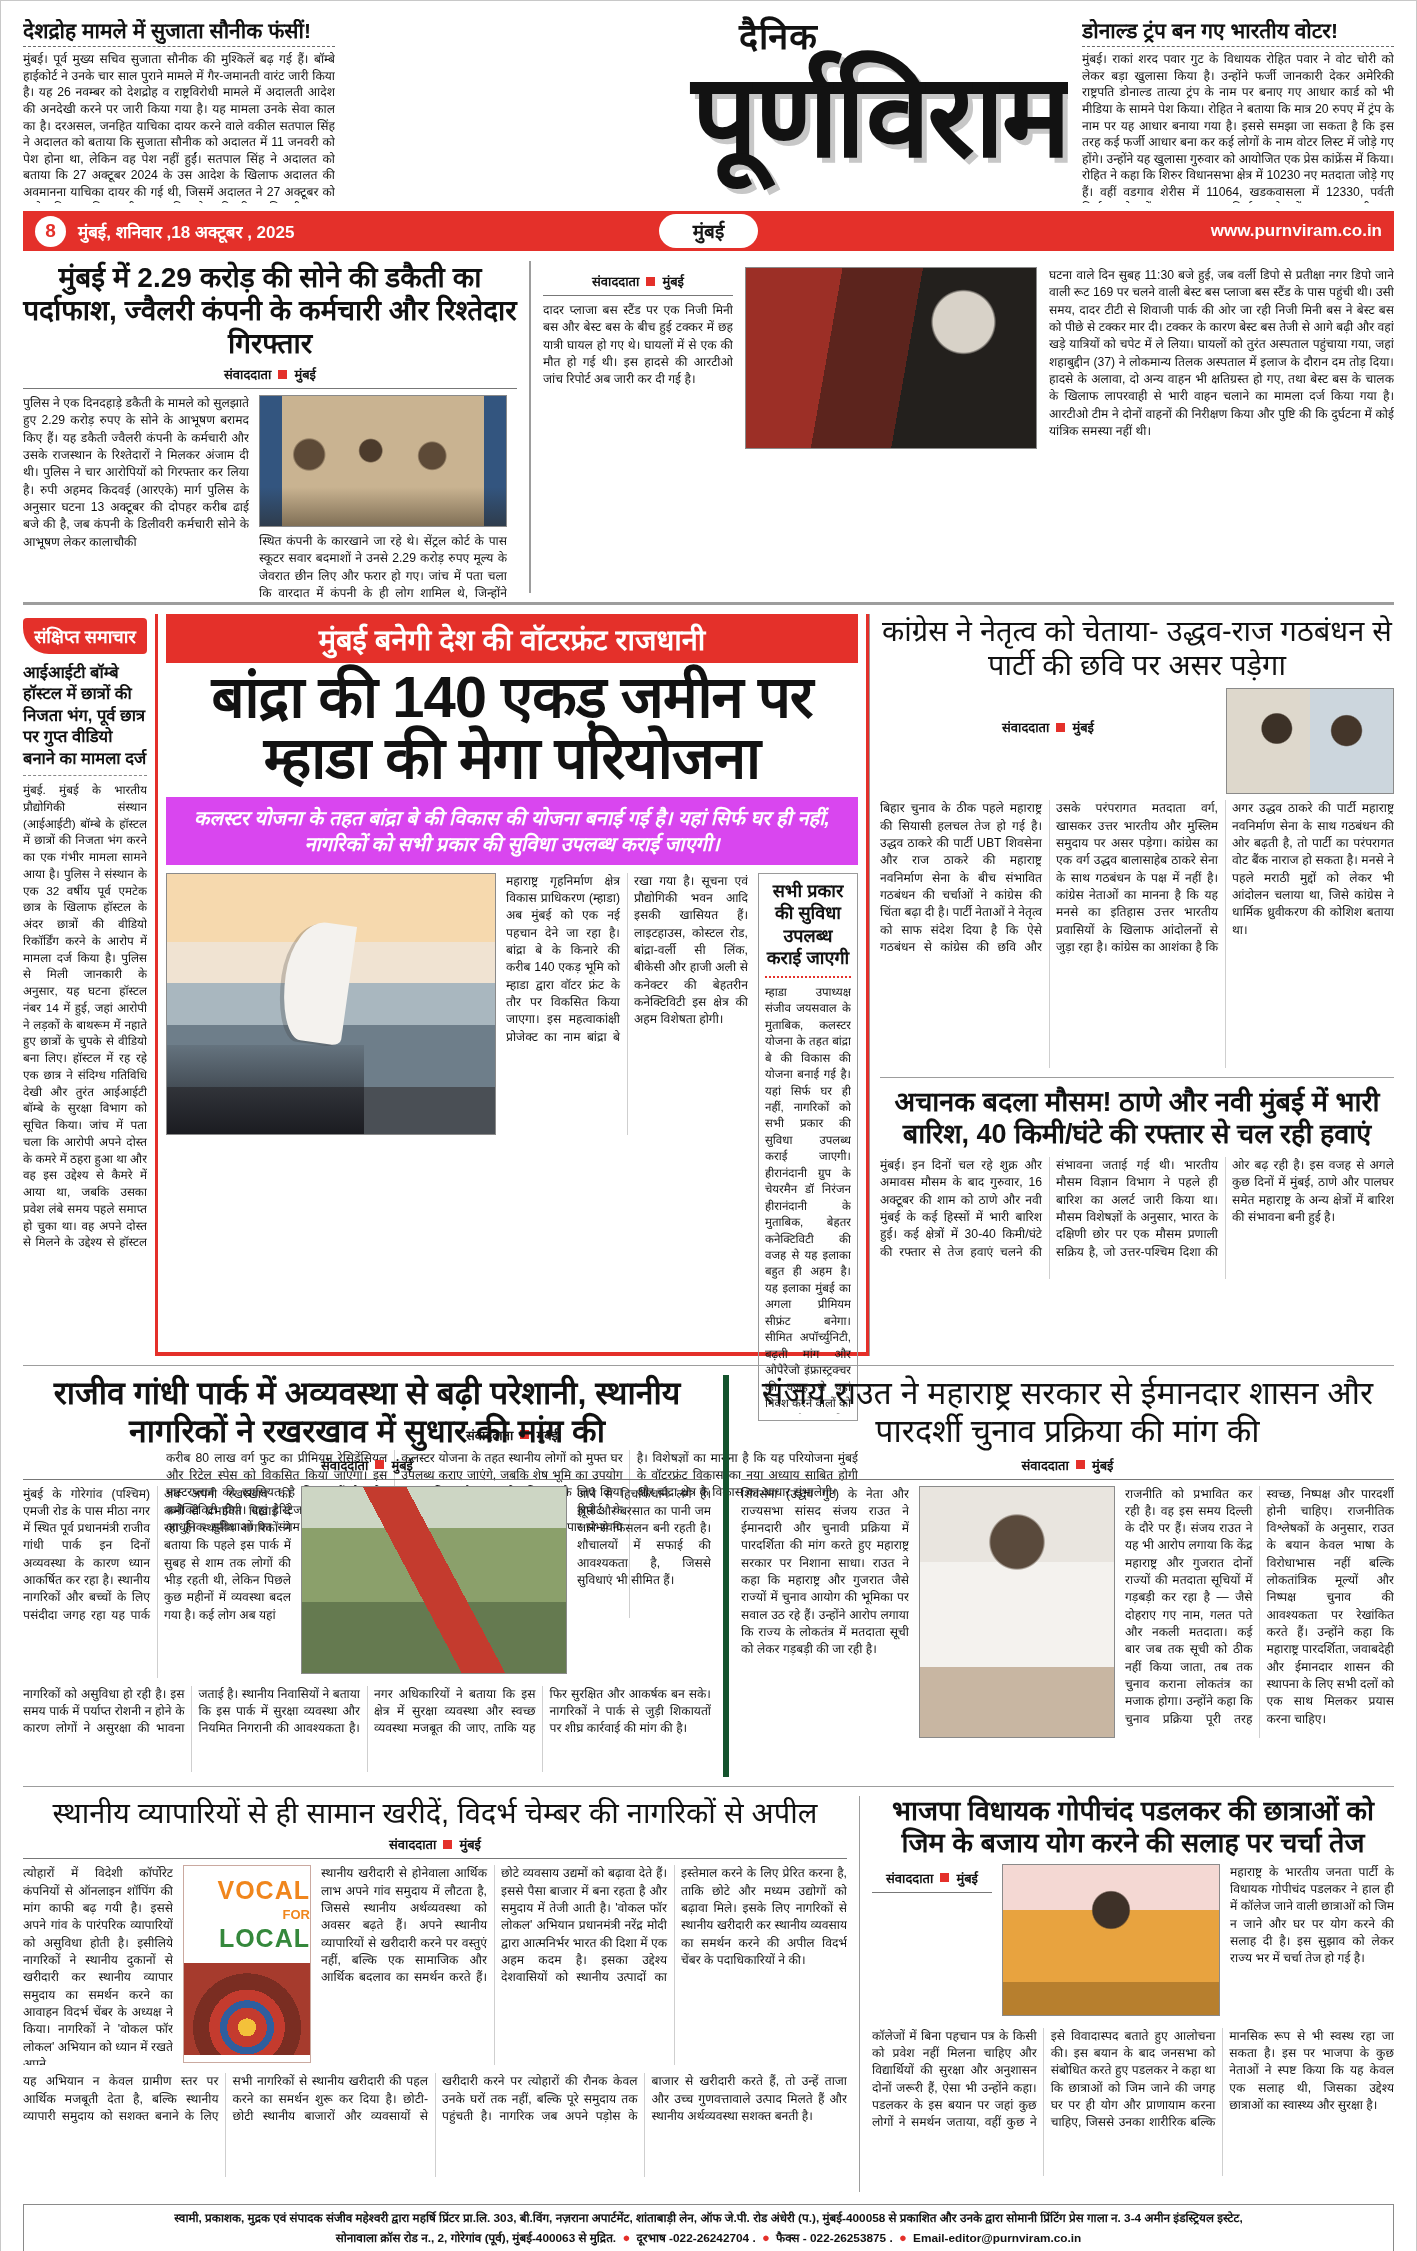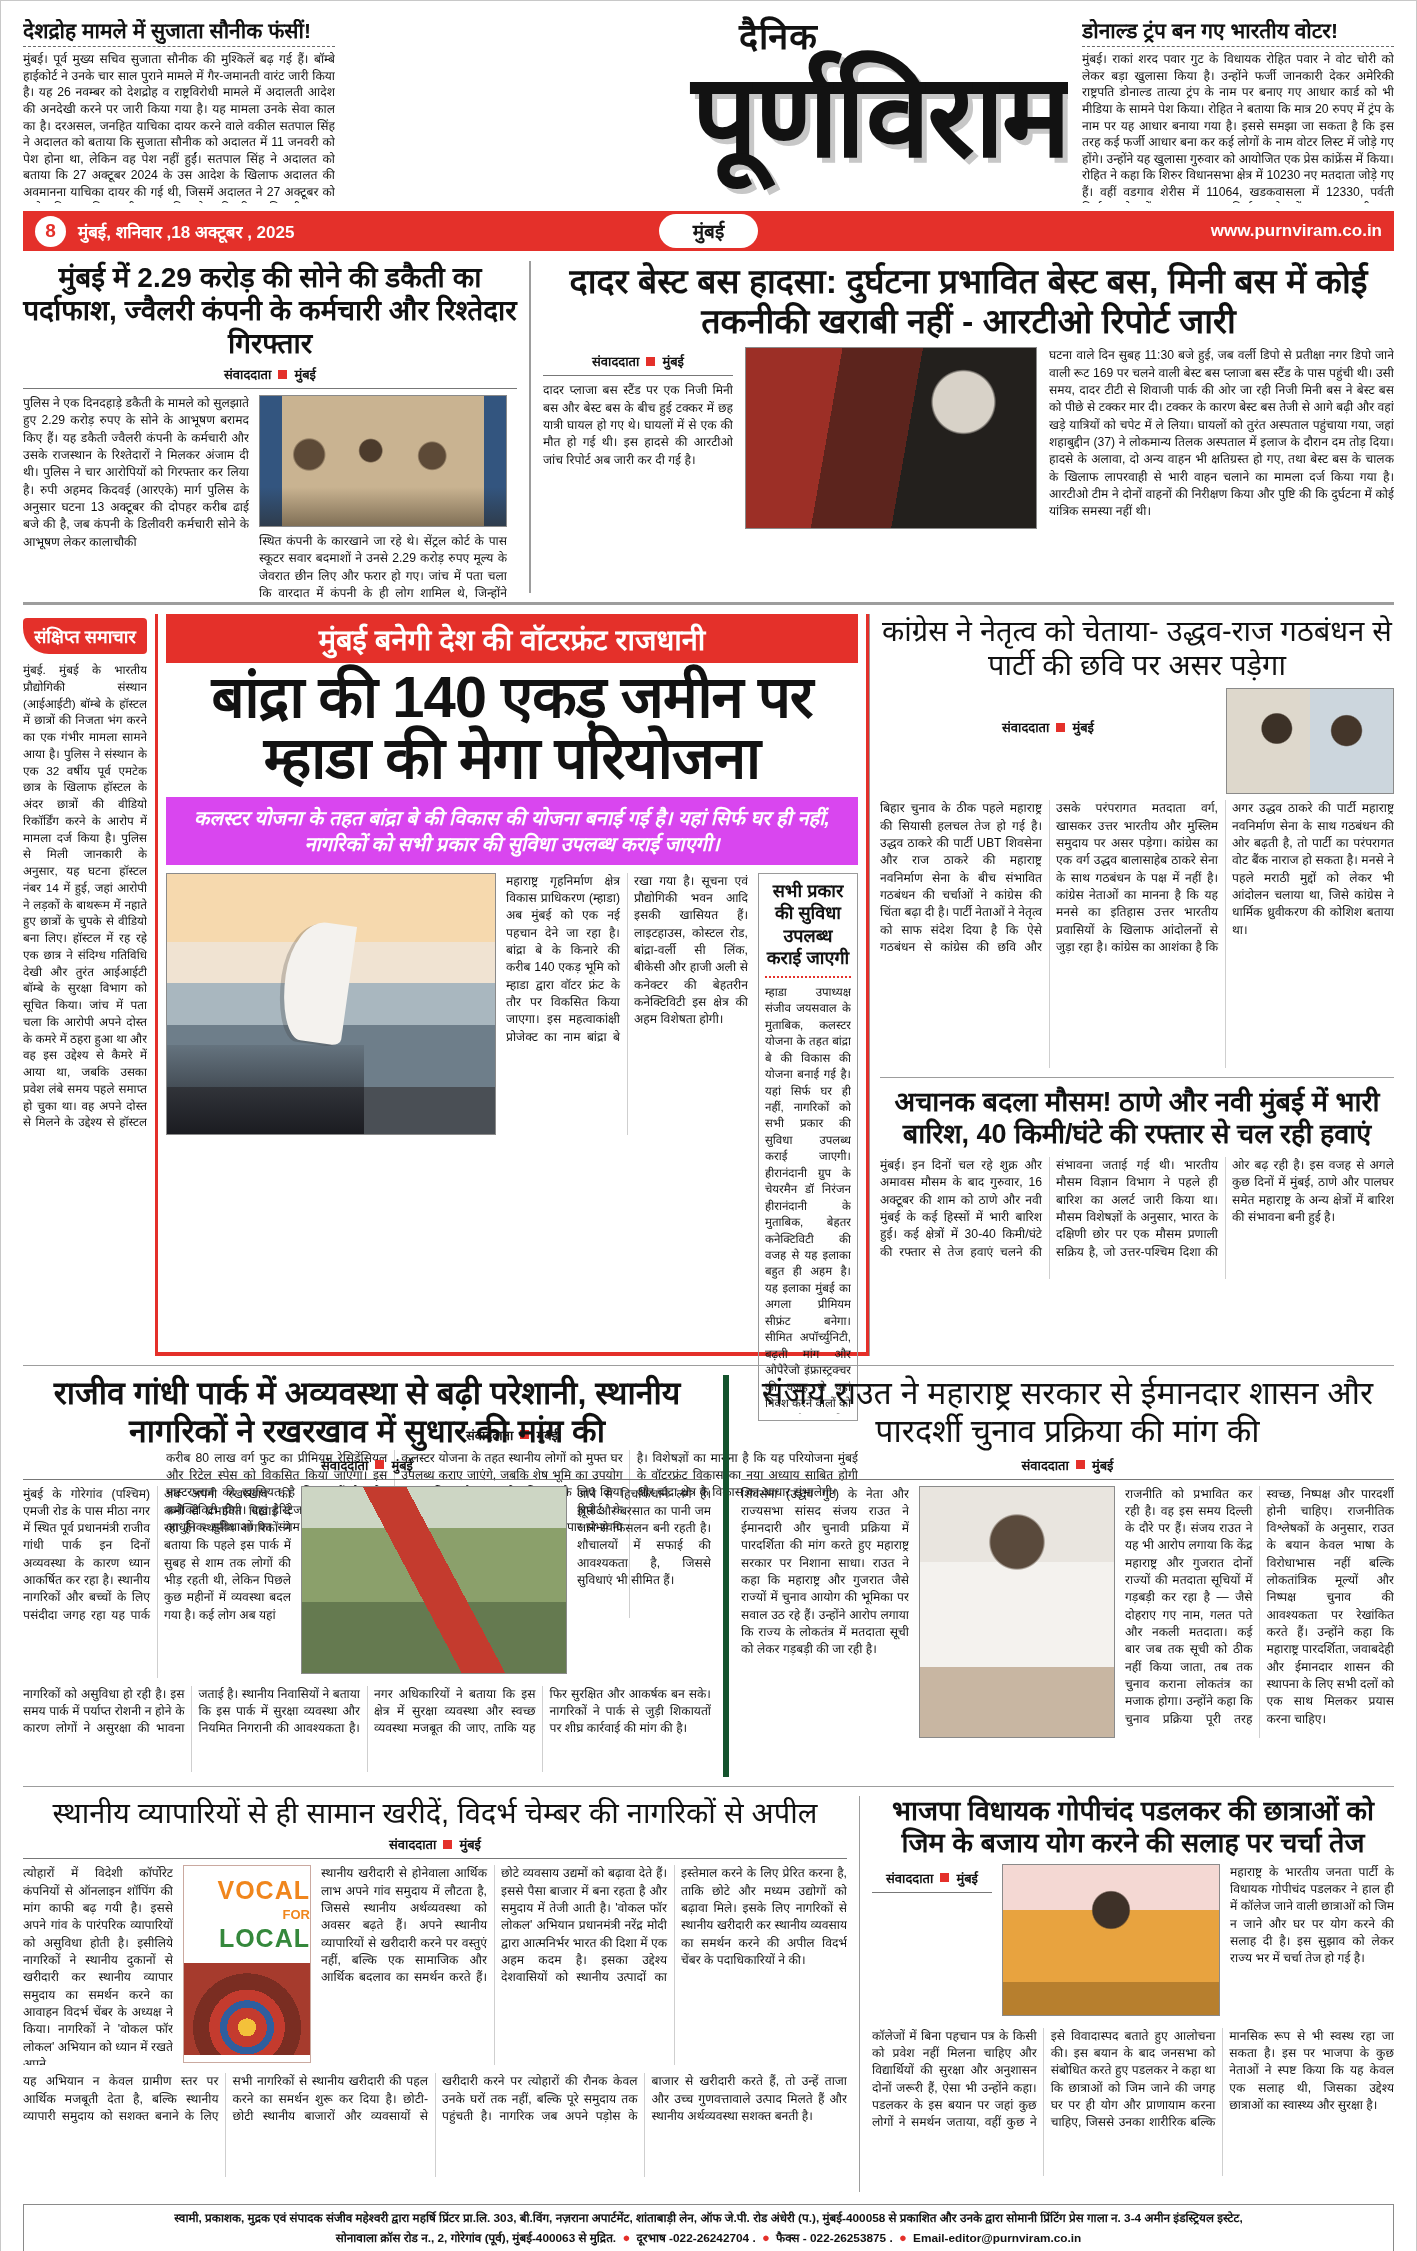--- a/index.html
+++ b/index.html
@@ -189,41 +189,41 @@
       <div class="gold-flex">
         <div class="bt gold-left">पुलिस ने एक दिनदहाड़े डकैती के मामले को सुलझाते हुए 2.29 करोड़ रुपए के सोने के आभूषण बरामद किए हैं। यह डकैती ज्वैलरी कंपनी के कर्मचारी और उसके राजस्थान के रिश्तेदारों ने मिलकर अंजाम दी थी। पुलिस ने चार आरोपियों को गिरफ्तार कर लिया है। रुपी अहमद किदवई (आरएके) मार्ग पुलिस के अनुसार घटना 13 अक्टूबर की दोपहर करीब ढाई बजे की है, जब कंपनी के डिलीवरी कर्मचारी सोने के आभूषण लेकर कालाचौकी</div>
         <div class="gold-right">
           <div class="ph ph-gold"></div>
           <div class="bt gold-sub">स्थित कंपनी के कारखाने जा रहे थे। सेंट्रल कोर्ट के पास स्कूटर सवार बदमाशों ने उनसे 2.29 करोड़ रुपए मूल्य के जेवरात छीन लिए और फरार हो गए। जांच में पता चला कि वारदात में कंपनी के ही लोग शामिल थे, जिन्होंने आरएके मार्ग पुलिस स्टेशन में शिकायत दर्ज की। पुलिस ने तकनीकी जांच के आधार पर आरोपियों को गिरफ्तार कर 2,067.143 ग्राम सोने के आभूषण बरामद किए और मामले में आगे की जांच जारी रखी है।</div>
         </div>
       </div>
     </article>
     <div class="vdiv"></div>
     <article class="a-bus">
-      <h1 class="h-c">दादर बेस्ट बस हादसा: दुर्घटना प्रभावित बेस्ट बस, मिनी बस में कोई तकनीकी खराबी नहीं - आरटीओ रिपोर्ट जारी</h1>
       <div class="bus-flex">
         <div class="bus-c1">
           <div class="byline">
             <span>संवाददाता</span>
             <span class="sq"></span>
             <span>मुंबई</span>
           </div>
           <div class="bt">दादर प्लाजा बस स्टैंड पर एक निजी मिनी बस और बेस्ट बस के बीच हुई टक्कर में छह यात्री घायल हो गए थे। घायलों में से एक की मौत हो गई थी। इस हादसे की आरटीओ जांच रिपोर्ट अब जारी कर दी गई है।</div>
         </div>
         <div class="ph ph-bus"></div>
         <div class="bt bus-c3">घटना वाले दिन सुबह 11:30 बजे हुई, जब वर्ली डिपो से प्रतीक्षा नगर डिपो जाने वाली रूट 169 पर चलने वाली बेस्ट बस प्लाजा बस स्टैंड के पास पहुंची थी। उसी समय, दादर टीटी से शिवाजी पार्क की ओर जा रही निजी मिनी बस ने बेस्ट बस को पीछे से टक्कर मार दी। टक्कर के कारण बेस्ट बस तेजी से आगे बढ़ी और वहां खड़े यात्रियों को चपेट में ले लिया। घायलों को तुरंत अस्पताल पहुंचाया गया, जहां शहाबुद्दीन (37) ने लोकमान्य तिलक अस्पताल में इलाज के दौरान दम तोड़ दिया। हादसे के अलावा, दो अन्य वाहन भी क्षतिग्रस्त हो गए, तथा बेस्ट बस के चालक के खिलाफ लापरवाही से भारी वाहन चलाने का मामला दर्ज किया गया है। आरटीओ टीम ने दोनों वाहनों की निरीक्षण किया और पुष्टि की कि दुर्घटना में कोई यांत्रिक समस्या नहीं थी।</div>
       </div>
     </article>
   </div>
 
   <div class="hrule"></div>
 
   <div class="row2">
     <aside class="briefs">
       <div class="briefs-tab">संक्षिप्त समाचार</div>
+      <h3>आईआईटी बॉम्बे हॉस्टल में छात्रों की निजता भंग, पूर्व छात्र पर गुप्त वीडियो बनाने का मामला दर्ज</h3>
       <div class="bt">मुंबई. मुंबई के भारतीय प्रौद्योगिकी संस्थान (आईआईटी) बॉम्बे के हॉस्टल में छात्रों की निजता भंग करने का एक गंभीर मामला सामने आया है। पुलिस ने संस्थान के एक 32 वर्षीय पूर्व एमटेक छात्र के खिलाफ हॉस्टल के अंदर छात्रों की वीडियो रिकॉर्डिंग करने के आरोप में मामला दर्ज किया है। पुलिस से मिली जानकारी के अनुसार, यह घटना हॉस्टल नंबर 14 में हुई, जहां आरोपी ने लड़कों के बाथरूम में नहाते हुए छात्रों के चुपके से वीडियो बना लिए। हॉस्टल में रह रहे एक छात्र ने संदिग्ध गतिविधि देखी और तुरंत आईआईटी बॉम्बे के सुरक्षा विभाग को सूचित किया। जांच में पता चला कि आरोपी अपने दोस्त के कमरे में ठहरा हुआ था और वह इस उद्देश्य से कैमरे में आया था, जबकि उसका प्रवेश लंबे समय पहले समाप्त हो चुका था। वह अपने दोस्त से मिलने के उद्देश्य से हॉस्टल आया था। पुलिस ने आरोपी के मोबाइल की जांच में कई आपत्तिजनक वीडियो बरामद किए। आरोपी के खिलाफ भारतीय न्याय संहिता और आईटी एक्ट की धारा 66 (ई) के तहत मामला दर्ज किया गया है।</div>
     </aside>
 
     <section class="feature">
       <div class="kicker">मुंबई बनेगी देश की वॉटरफ्रंट राजधानी</div>
       <h1 class="feat-h">बांद्रा की 140 एकड़ जमीन पर म्हाडा की मेगा परियोजना</h1>
       <div class="standfirst">कलस्टर योजना के तहत बांद्रा बे की विकास की योजना बनाई गई है। यहां सिर्फ घर ही नहीं, नागरिकों को सभी प्रकार की सुविधा उपलब्ध कराई जाएगी।</div>
       <div class="feat-row">
         <div class="ph ph-water">
           <div class="sail"></div>

